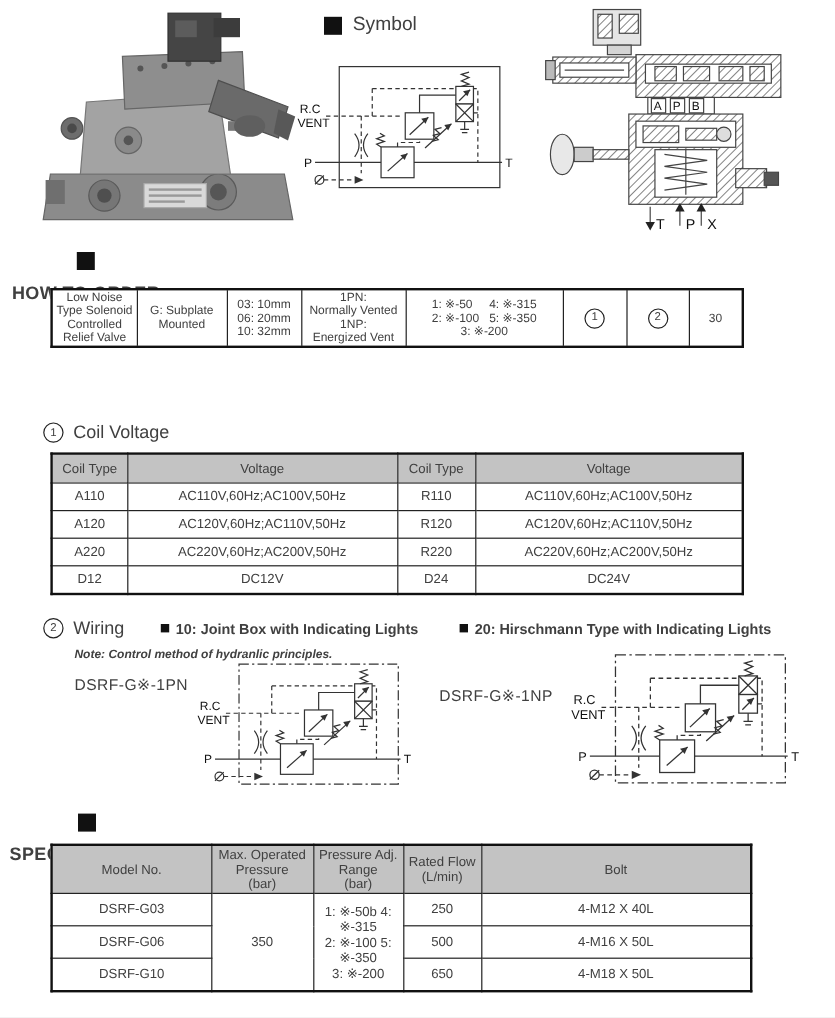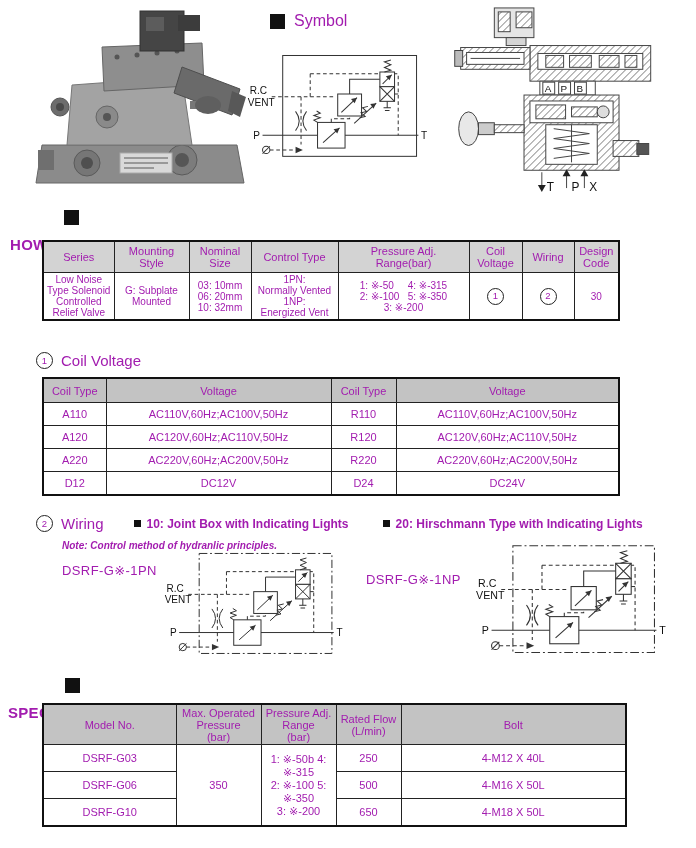--- a/index.html
+++ b/index.html
@@ -1,18 +1,18 @@
 <!DOCTYPE html>
 <html><head>
 <meta charset="utf-8">
 <style>
   html,body { margin:0; padding:0; background:#e9e9e9; }
   .page {
     position:relative; width:696px; height:848px; margin:0 auto;
-    background:#ffffff; color:#a21caf;
+    background:#ffffff; color:#404040;
     font-family:"Liberation Sans","DejaVu Sans",sans-serif;
     overflow:hidden;
   }
   .abs { position:absolute; }
   .sq { display:inline-block; width:15px; height:15px; background:#111; flex:0 0 auto; }
   .h2 { display:flex; align-items:center; gap:11px; font-size:15px; font-weight:bold; letter-spacing:.3px;flex-direction:column; }
   .symhead { display:flex; align-items:center; gap:9px; font-size:16px; }
   .circ {
     display:inline-flex; width:15px; height:15px; border:1.2px solid #222; border-radius:50%;
     align-items:center; justify-content:center; font-size:9.5px; line-height:1; flex:0 0 auto;
@@ -185,33 +185,20 @@
       <col style="width:71px">
         <col style="width:75px">
         <col style="width:62px">
         <col style="width:87px">
       <col style="width:131px">
         <col style="width:53px">
         <col style="width:52px">
         <col style="width:45px">
     </colgroup>
     <tbody>
-    <tr class="labs">
-      <td>Series</td>
-      <td>Mounting Style</td>
-      <td>Nominal
-Size</td>
-      <td>Control Type</td>
-      <td>Pressure Adj. Range(bar)</td>
-      <td>Coil
-Voltage</td>
-      <td>Wiring</td>
-      <td>Design
-Code</td>
-    </tr>
     <tr class="body">
       <td class="pre tl">Low Noise
 Type Solenoid
 Controlled
 Relief Valve</td>
       <td class="pre">G: Subplate
 Mounted</td>
       <td class="pre tl">03: 10mm
 06: 20mm
 10: 32mm</td>

